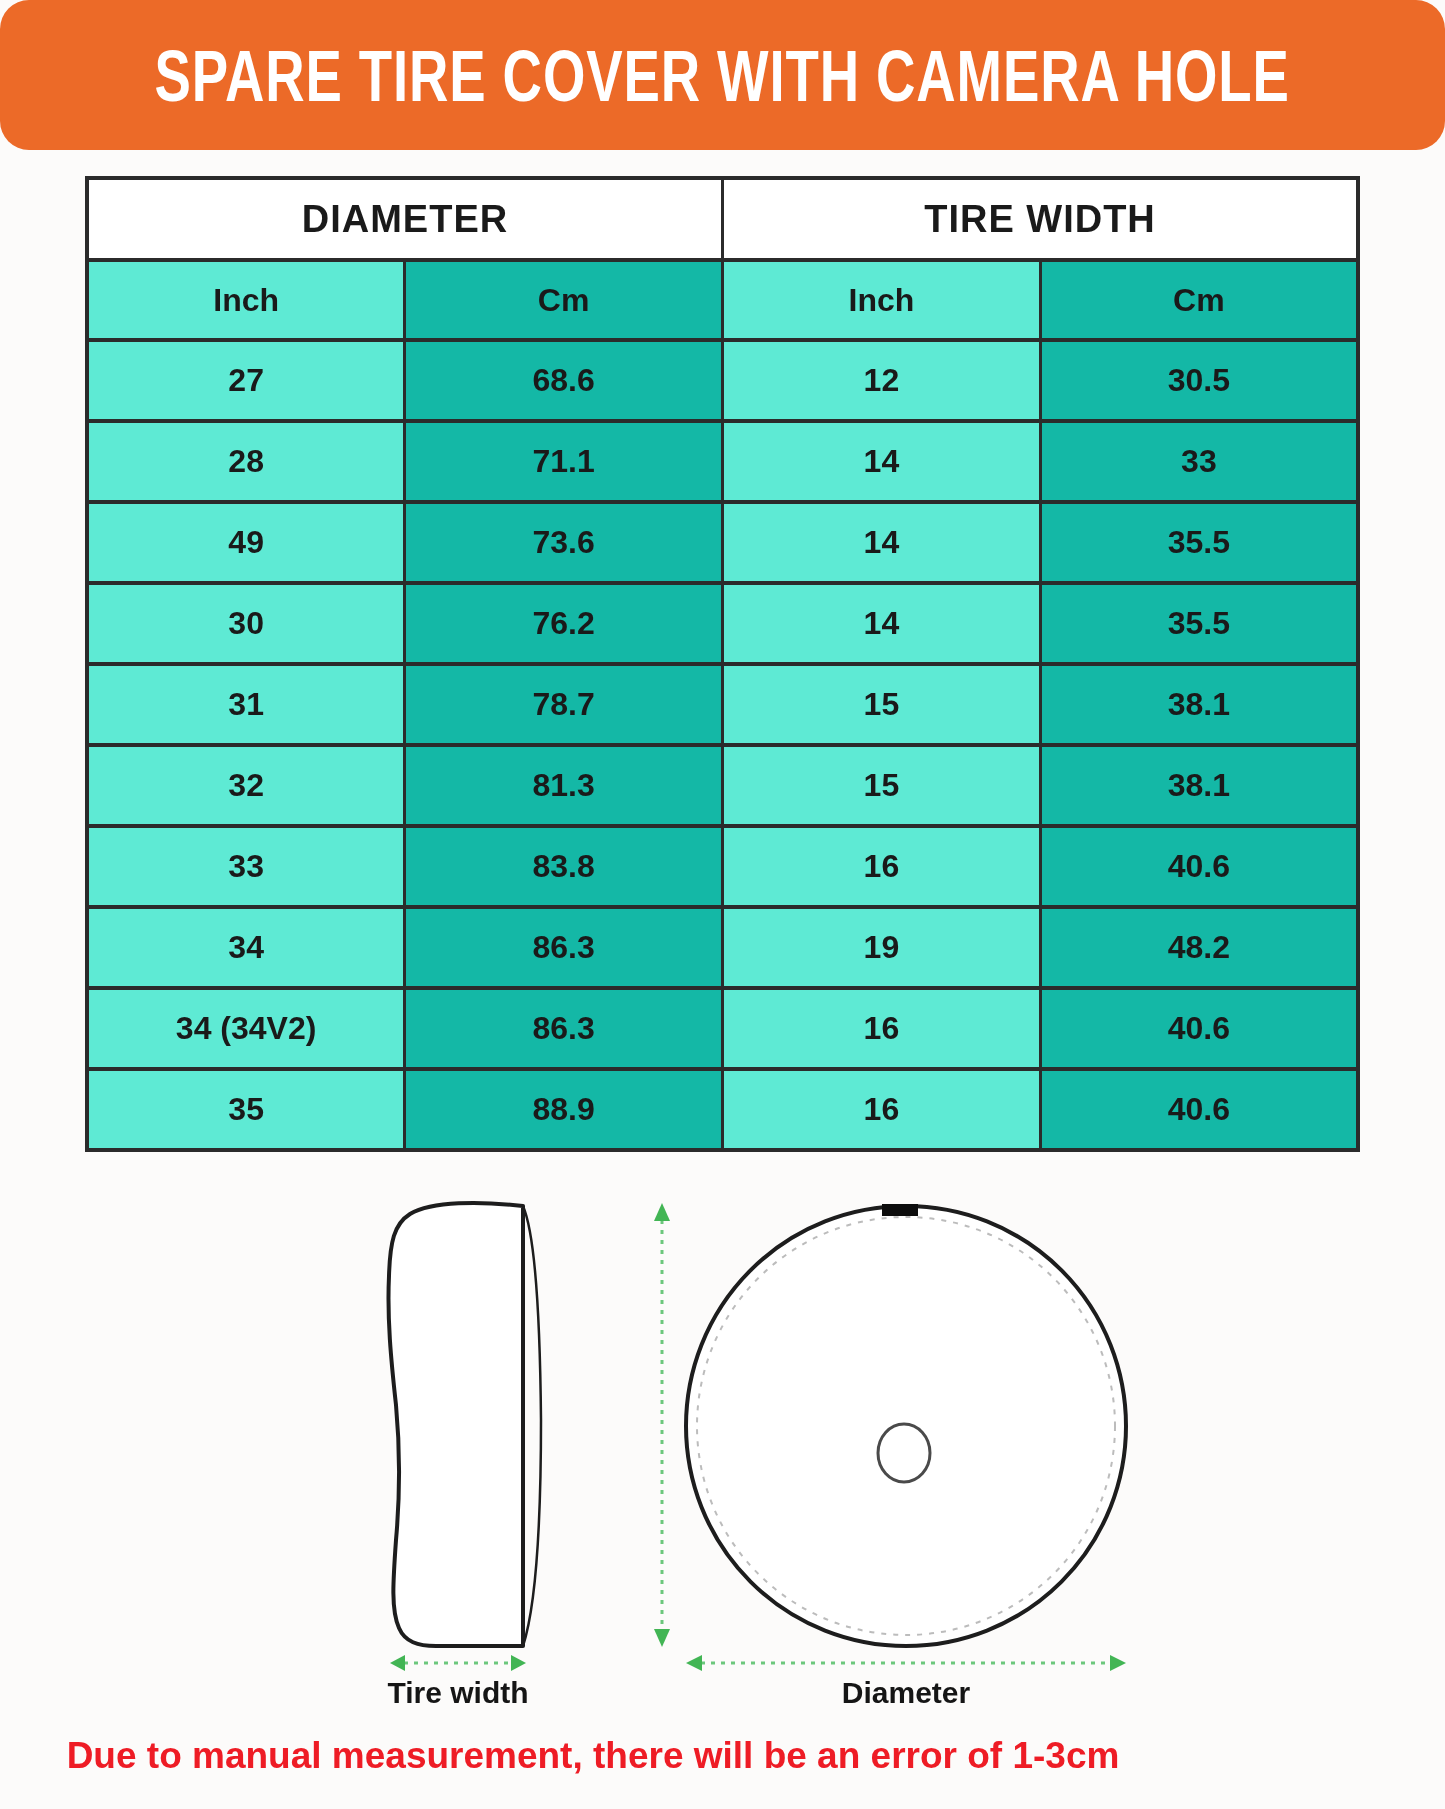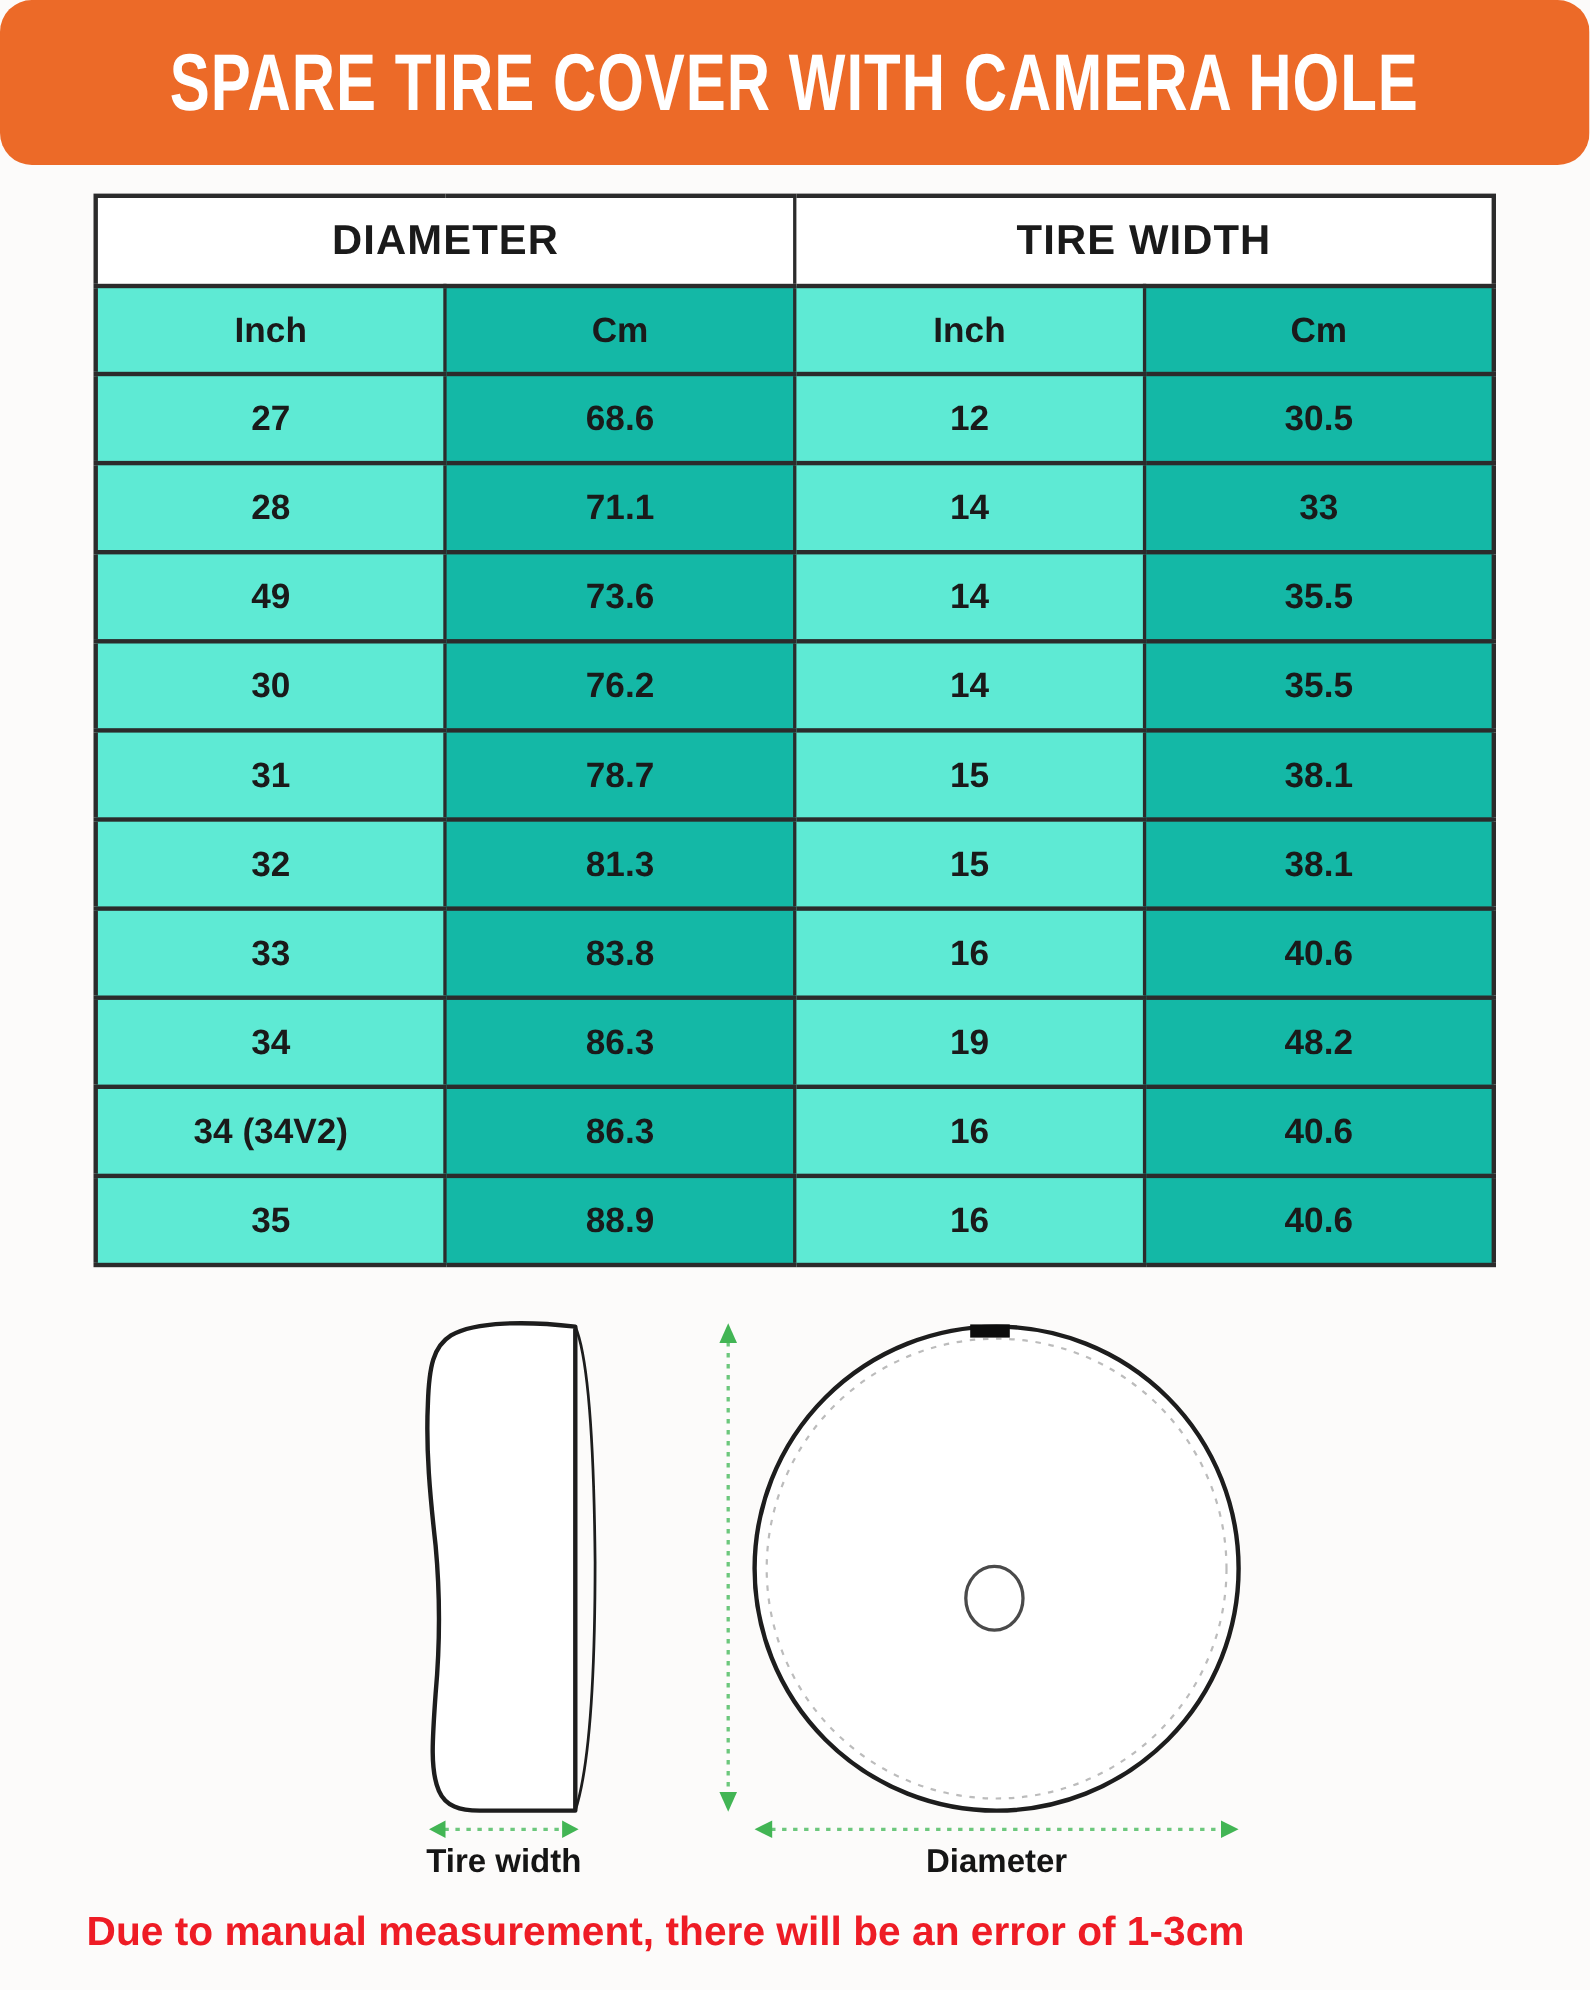--- a/index.html
+++ b/index.html
@@ -37,21 +37,21 @@
     position:absolute; left:0; top:1190px; width:1445px; height:560px;
   }
   .diagram-label {
     position:absolute; width:300px; text-align:center;
     font-size:30px; font-weight:700; color:#151515;
   }
   .tire-width-label { left:308px; top:1676px; }
   .diameter-label  { left:756px; top:1676px; }
   .note {
     position:absolute; left:0; top:1735px; width:1186px; text-align:center;
-    font-size:37px; font-weight:700; color:#EE1C25;padding-left:12px;
+    font-size:37px; font-weight:700; color:#EE1C25;
   }
 </style>
 </head>
 <body>
 
 <div class="banner">
   <div class="banner-title">SPARE TIRE COVER WITH CAMERA HOLE</div>
 </div>
 
 <table class="size-table">

